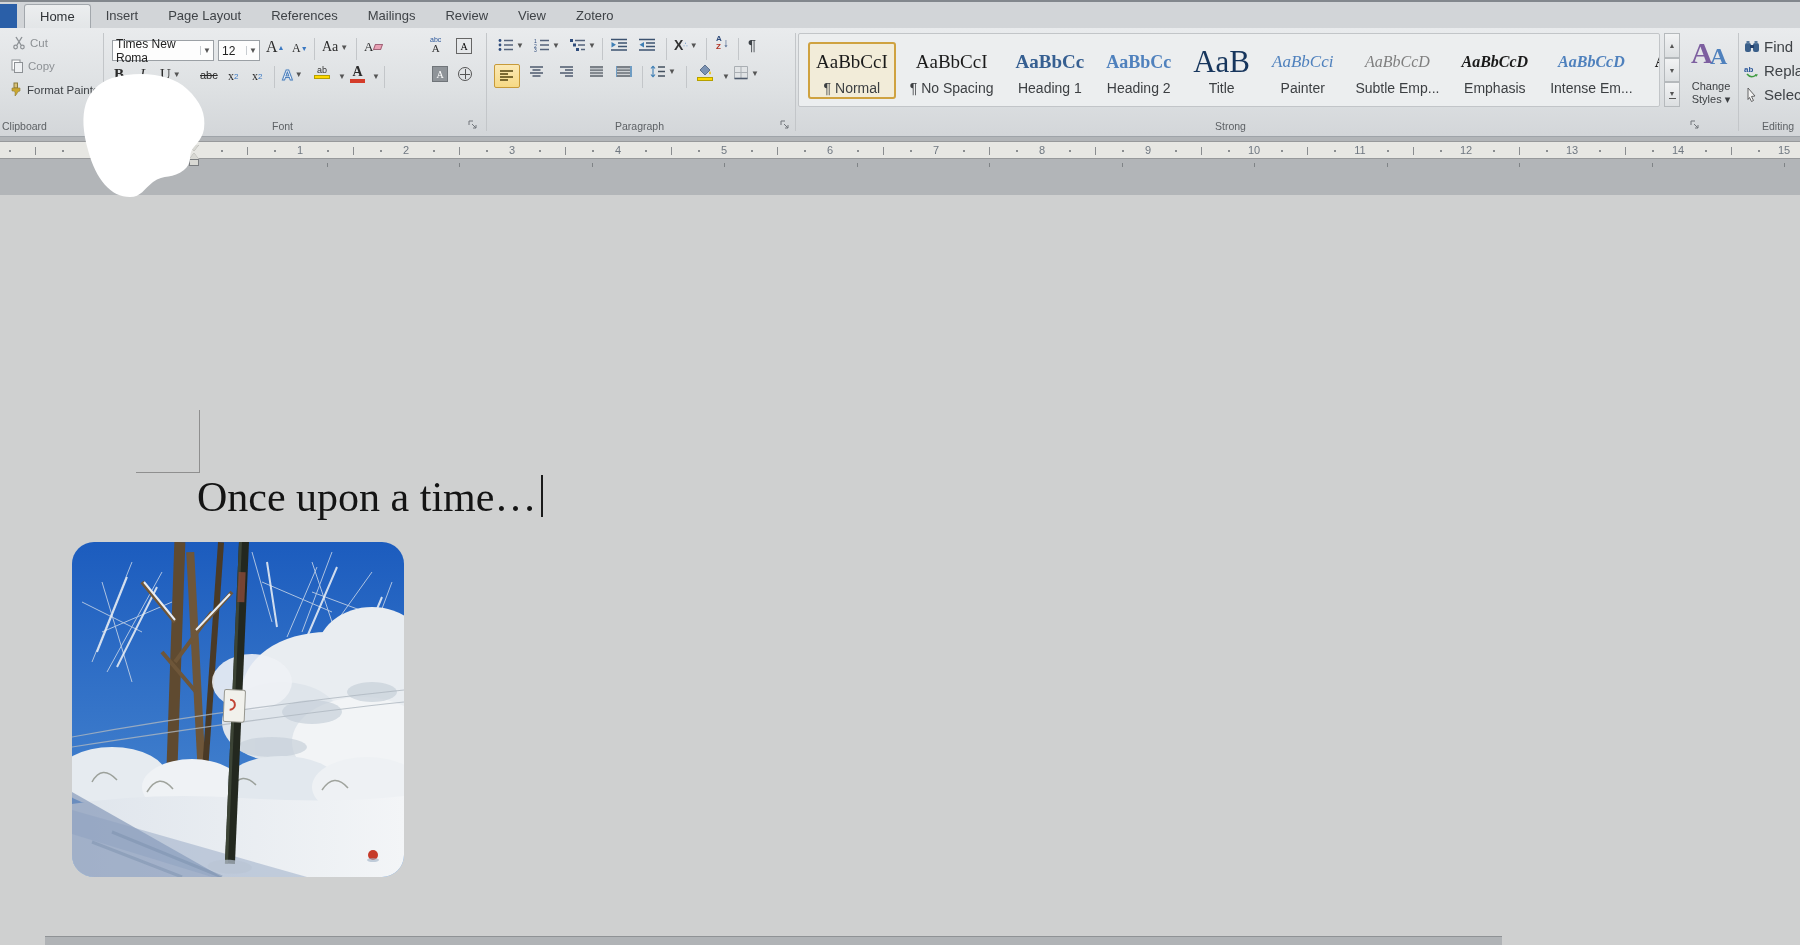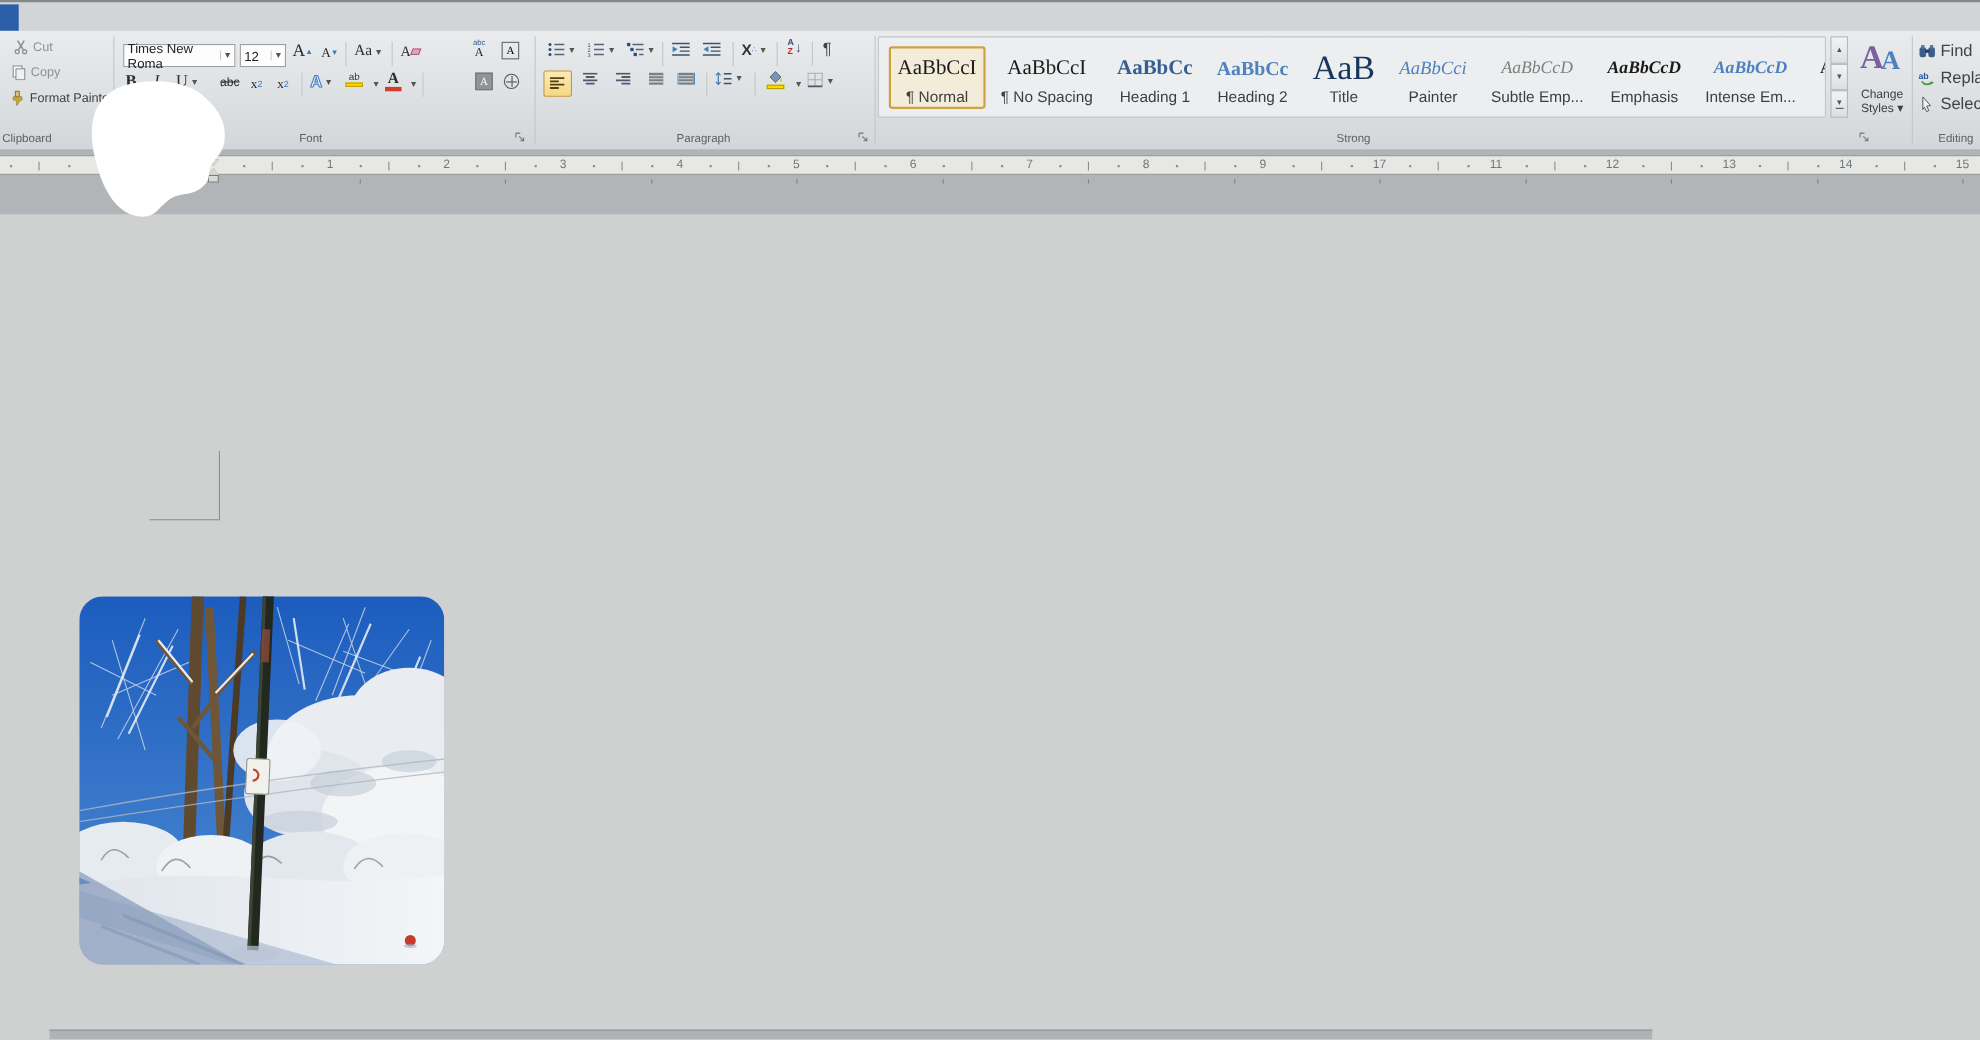--- a/index.html
+++ b/index.html
@@ -98,20 +98,30 @@
 
   .blob { position:absolute; left:0; top:0; z-index:60; pointer-events:none; }
 
   svg.mini { display:block; }
 </style>
 </head>
 <body>
 
 <div class="tabbar">
   <div class="file-sliver"></div>
+  <div class="tabs" id="tabs">
+      <div class="tab active">Home</div>
+      <div class="tab">Insert</div>
+      <div class="tab">Page Layout</div>
+      <div class="tab">References</div>
+      <div class="tab">Mailings</div>
+      <div class="tab">Review</div>
+      <div class="tab">View</div>
+      <div class="tab">Zotero</div>
+    </div>
 </div>
 
 <div class="ribbon">
 
   <div class="gdiv" style="left:103px"></div>
   <div class="gdiv" style="left:486px"></div>
   <div class="gdiv" style="left:795px"></div>
   <div class="gdiv" style="left:1738px"></div>
 
   <div class="btn disabled" style="left:12px; top:8px">
@@ -436,21 +446,21 @@
     <div class="ind-box"></div>
   <span class="rnum" style="left: 300px;">1</span>
       <span class="rnum" style="left: 406px;">2</span>
       <span class="rnum" style="left: 512px;">3</span>
       <span class="rnum" style="left: 618px;">4</span>
       <span class="rnum" style="left: 724px;">5</span>
       <span class="rnum" style="left: 830px;">6</span>
       <span class="rnum" style="left: 936px;">7</span>
       <span class="rnum" style="left: 1042px;">8</span>
       <span class="rnum" style="left: 1148px;">9</span>
-      <span class="rnum" style="left: 1254px;">17</span>
+      <span class="rnum" style="left: 1254px;">10</span>
       <span class="rnum" style="left: 1360px;">11</span>
       <span class="rnum" style="left: 1466px;">12</span>
       <span class="rnum" style="left: 1572px;">13</span>
       <span class="rnum" style="left: 1678px;">14</span>
       <span class="rnum" style="left: 1784px;">15</span>
       <span class="rdot" style="left: 8.5px;"></span>
       <span class="rbar" style="left: 35px;"></span>
       <span class="rdot" style="left: 61.5px;"></span>
       <span class="rdot" style="left: 114.5px;"></span>
       <span class="rbar" style="left: 141px;"></span>
@@ -511,20 +521,21 @@
       <span class="rtab" style="left: 1386.5px;"></span>
       <span class="rtab" style="left: 1519px;"></span>
       <span class="rtab" style="left: 1651.5px;"></span>
       <span class="rtab" style="left: 1784px;"></span>
     </div>
 </div>
 
 <div class="docarea">
   <div class="corner-v"></div>
   <div class="corner-h"></div>
+  <div class="heading"><span>Once upon a time…</span><span class="caret"></span></div>
 
   <div class="photo">
     <svg width="332" height="335" viewBox="0 0 332 335">
       <defs>
         <linearGradient id="sky" x1="0" y1="0" x2="0" y2="1">
           <stop offset="0" stop-color="#1c5cbe"></stop>
             <stop offset="1" stop-color="#4e8cd2"></stop>
         </linearGradient>
         <linearGradient id="ground" x1="0" y1="0" x2="1" y2="0">
           <stop offset="0" stop-color="#dfe5ec"></stop>

